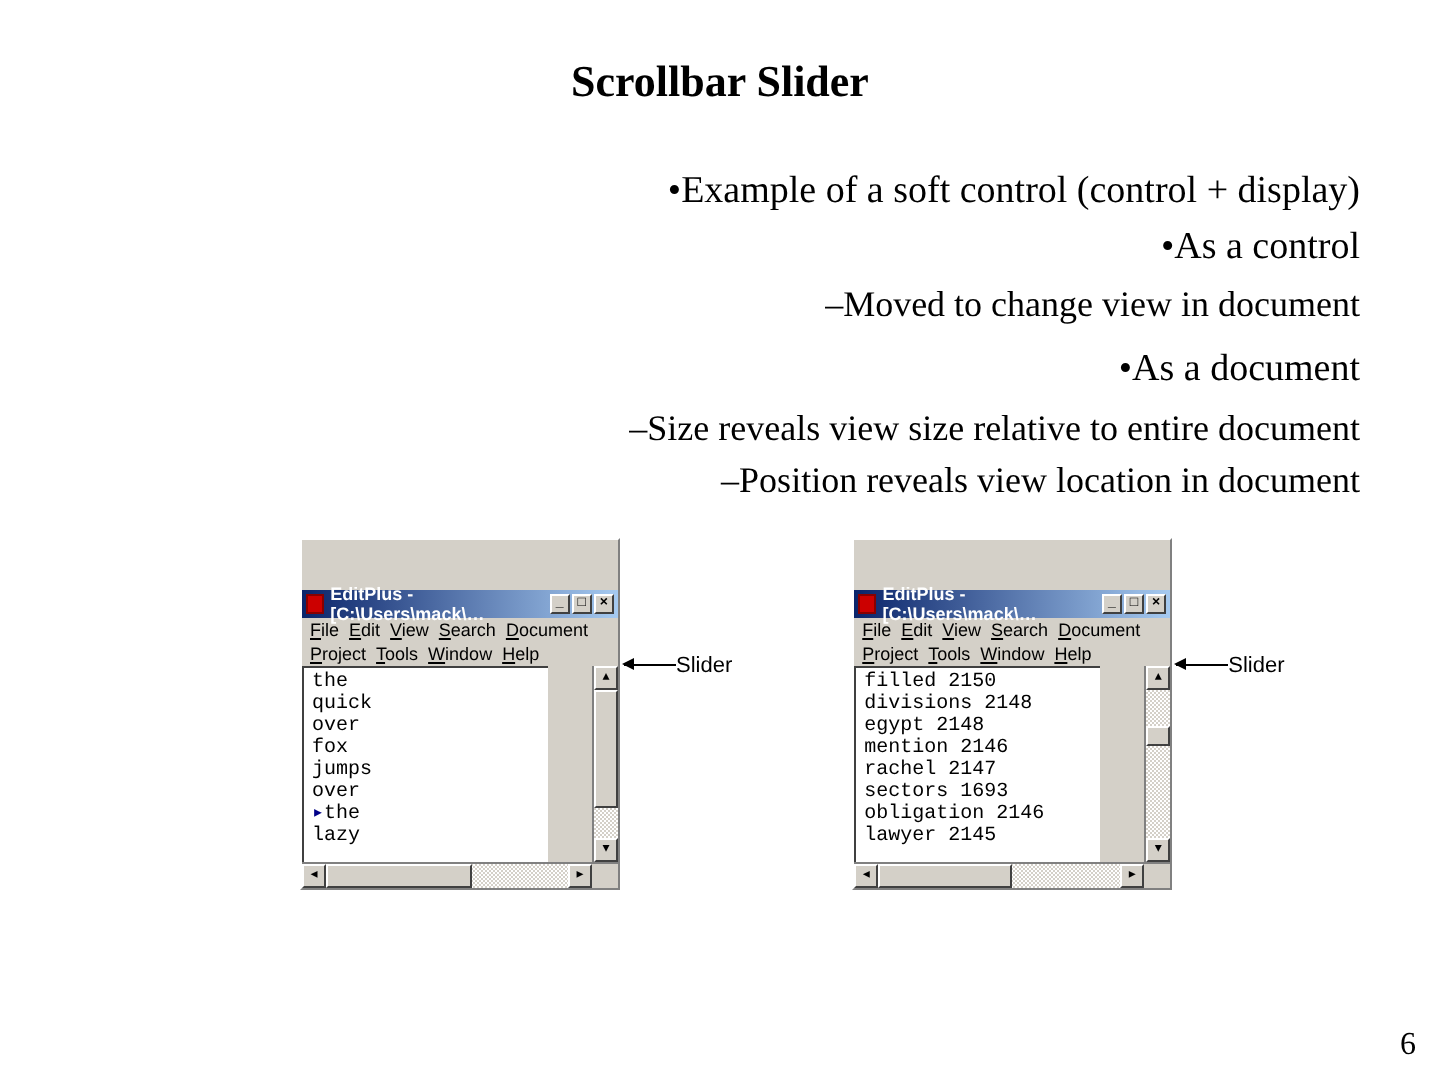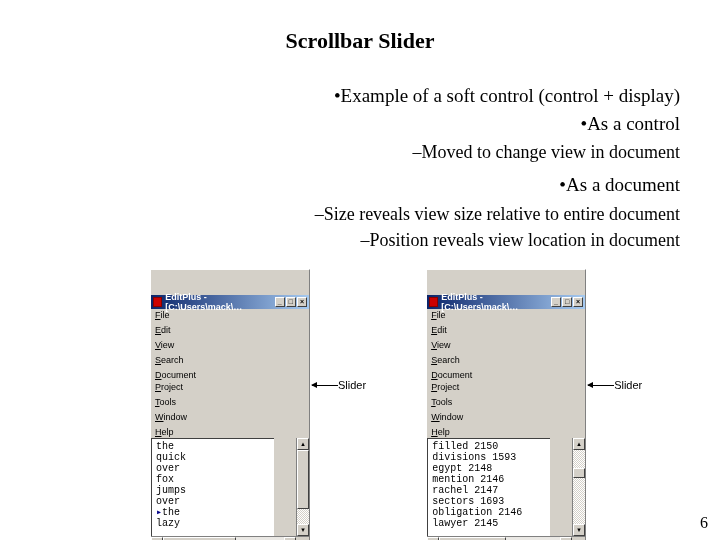--- a/index.html
+++ b/index.html
@@ -92,21 +92,20 @@
     font-size: 7px;
     line-height: 7px;
     text-align: center;
     color: #000;
   }
   .menubar {
     display: flex;
     gap: 5px;
     padding: 1px 4px;
     font-size: 9px;
-    flex-direction: column;
   }
   .menubar span u { text-decoration: underline; }
   .content-row {
     display: flex;
     height: 98px;
     gap: 22px;
   }
   .textarea {
     flex: 1;
     background: #fff;
@@ -308,21 +307,21 @@
       </div>
       <div class="menubar">
         <span><u>P</u>roject</span>
         <span><u>T</u>ools</span>
         <span><u>W</u>indow</span>
         <span><u>H</u>elp</span>
       </div>
       <div class="content-row">
         <div class="textarea">
           <div>filled 2150</div>
-          <div>divisions 1593</div>
+          <div>divisions 2148</div>
           <div>egypt 2148</div>
           <div>mention 2146</div>
           <div>rachel 2147</div>
           <div>sectors 1693</div>
           <div>obligation 2146</div>
           <div>lawyer 2145</div>
         </div>
         <div class="vscroll">
           <div class="sbtn">▴</div>
           <div class="track">

